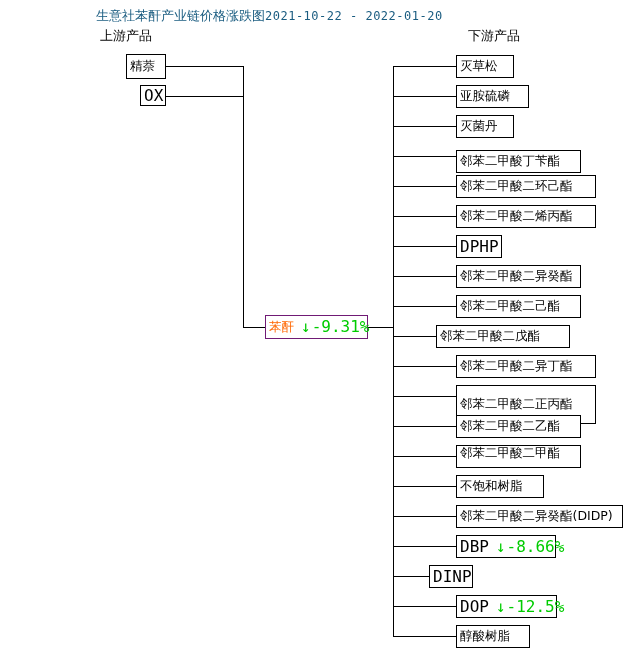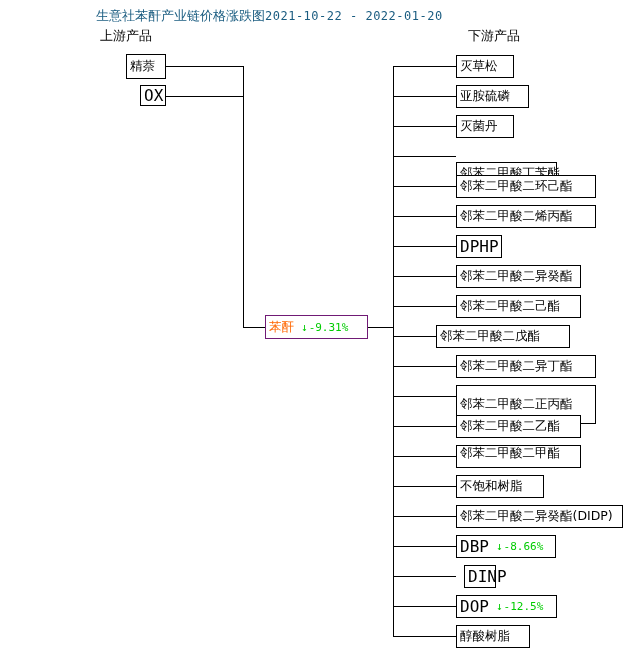--- a/index.html
+++ b/index.html
@@ -55,21 +55,21 @@
     line-height: 1;
     z-index: 3;
   }
   .node .label { display: inline-block; }
   .node .label.mono {
     font-family: "DejaVu Sans Mono", monospace;
     font-size: 16px;
   }
   .node .delta {
     font-family: "DejaVu Sans Mono", monospace;
-    font-size: 11px;
+    font-size: 16px;
     margin-left: 7px;
     color: #00cc00;
     display: inline-block;
   }
   .node .delta .arrow { margin-right: 1px; }
   .node.center {
     border: 1px solid #701a75;
   }
   .node.center .label { color: #ff6600; }
 
@@ -140,21 +140,21 @@
 
 <div class="node" style="left:456px; top:55px; width:58px; height:23px;">
   <span class="label">灭草松</span>
 </div>
 <div class="node" style="left:456px; top:85px; width:73px; height:23px;">
   <span class="label">亚胺硫磷</span>
 </div>
 <div class="node" style="left:456px; top:115px; width:58px; height:23px;">
   <span class="label">灭菌丹</span>
 </div>
-<div class="node" style="left:456px; top:162px; width:101px; height:23px;">
+<div class="node" style="left:456px; top:150px; width:125px; height:23px;">
   <span class="label">邻苯二甲酸丁苄酯</span>
 </div>
 <div class="node" style="left:456px; top:175px; width:140px; height:23px;">
   <span class="label">邻苯二甲酸二环己酯</span>
 </div>
 <div class="node" style="left:456px; top:205px; width:140px; height:23px;">
   <span class="label">邻苯二甲酸二烯丙酯</span>
 </div>
 <div class="node" style="left:456px; top:235px; width:46px; height:23px;">
   <span class="label mono">DPHP</span>
@@ -183,21 +183,21 @@
 <div class="node" style="left:456px; top:475px; width:88px; height:23px;">
   <span class="label">不饱和树脂</span>
 </div>
 <div class="node" style="left:456px; top:505px; width:167px; height:23px;">
   <span class="label">邻苯二甲酸二异癸酯(DIDP)</span>
 </div>
 <div class="node" style="left:456px; top:535px; width:100px; height:23px;">
   <span class="label mono">DBP</span>
   <span class="delta"><span class="arrow">↓</span><span>-8.66%</span></span>
 </div>
-<div class="node" style="left:464px; top:565px; width:32px; height:23px;">
+<div class="node" style="left:429px; top:565px; width:44px; height:23px;">
   <span class="label mono">DINP</span>
 </div>
 <div class="node" style="left:456px; top:595px; width:101px; height:23px;">
   <span class="label mono">DOP</span>
   <span class="delta"><span class="arrow">↓</span><span>-12.5%</span></span>
 </div>
 <div class="node" style="left:456px; top:625px; width:74px; height:23px;">
   <span class="label">醇酸树脂</span>
 </div>
 

